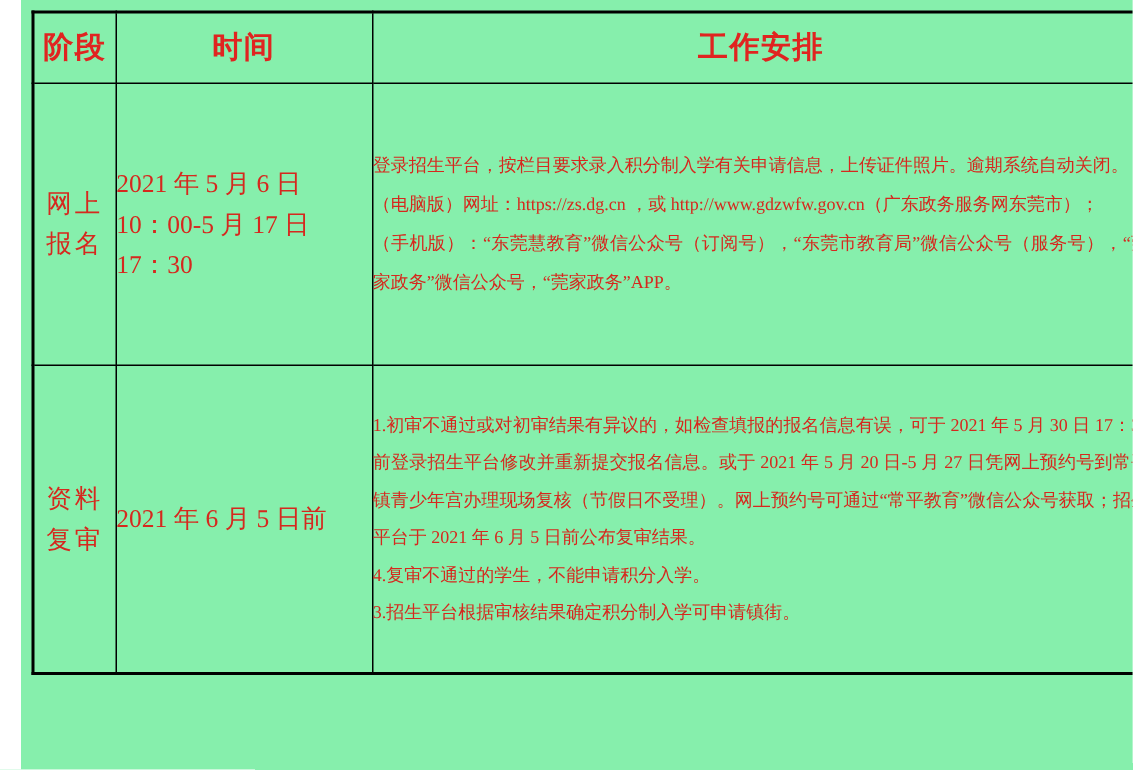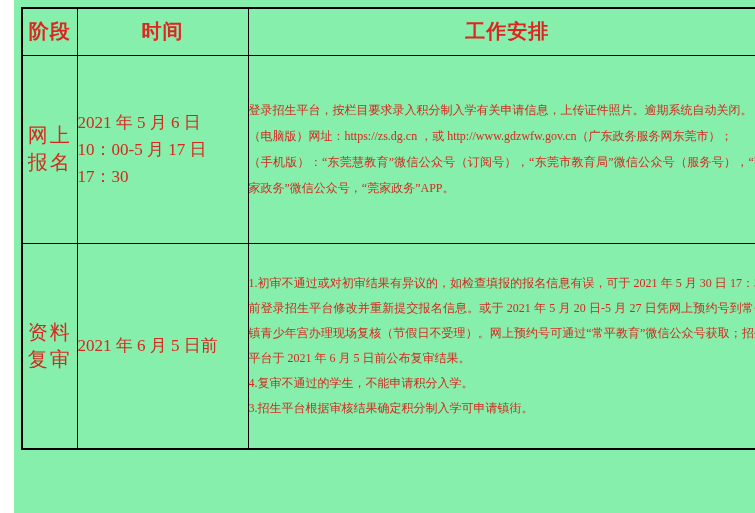--- a/index.html
+++ b/index.html
@@ -43,21 +43,21 @@
   tr.r3 { height: 206px; }
   th.head {
     font-size: 20px;
     font-weight: bold;
     text-align: center;
     color: #e02420;
     border-bottom-width: 2px;
     letter-spacing: 1px;
   }
   td.stage {
-    font-size: 20px;
+    font-size: 17px;
     text-align: center;
     line-height: 27px;
     padding: 0 6px;
     letter-spacing: 2px;
   }
   td.time {
     font-size: 17px;
     line-height: 27px;
     text-align: left;
     padding: 0 4px 0 7px;

